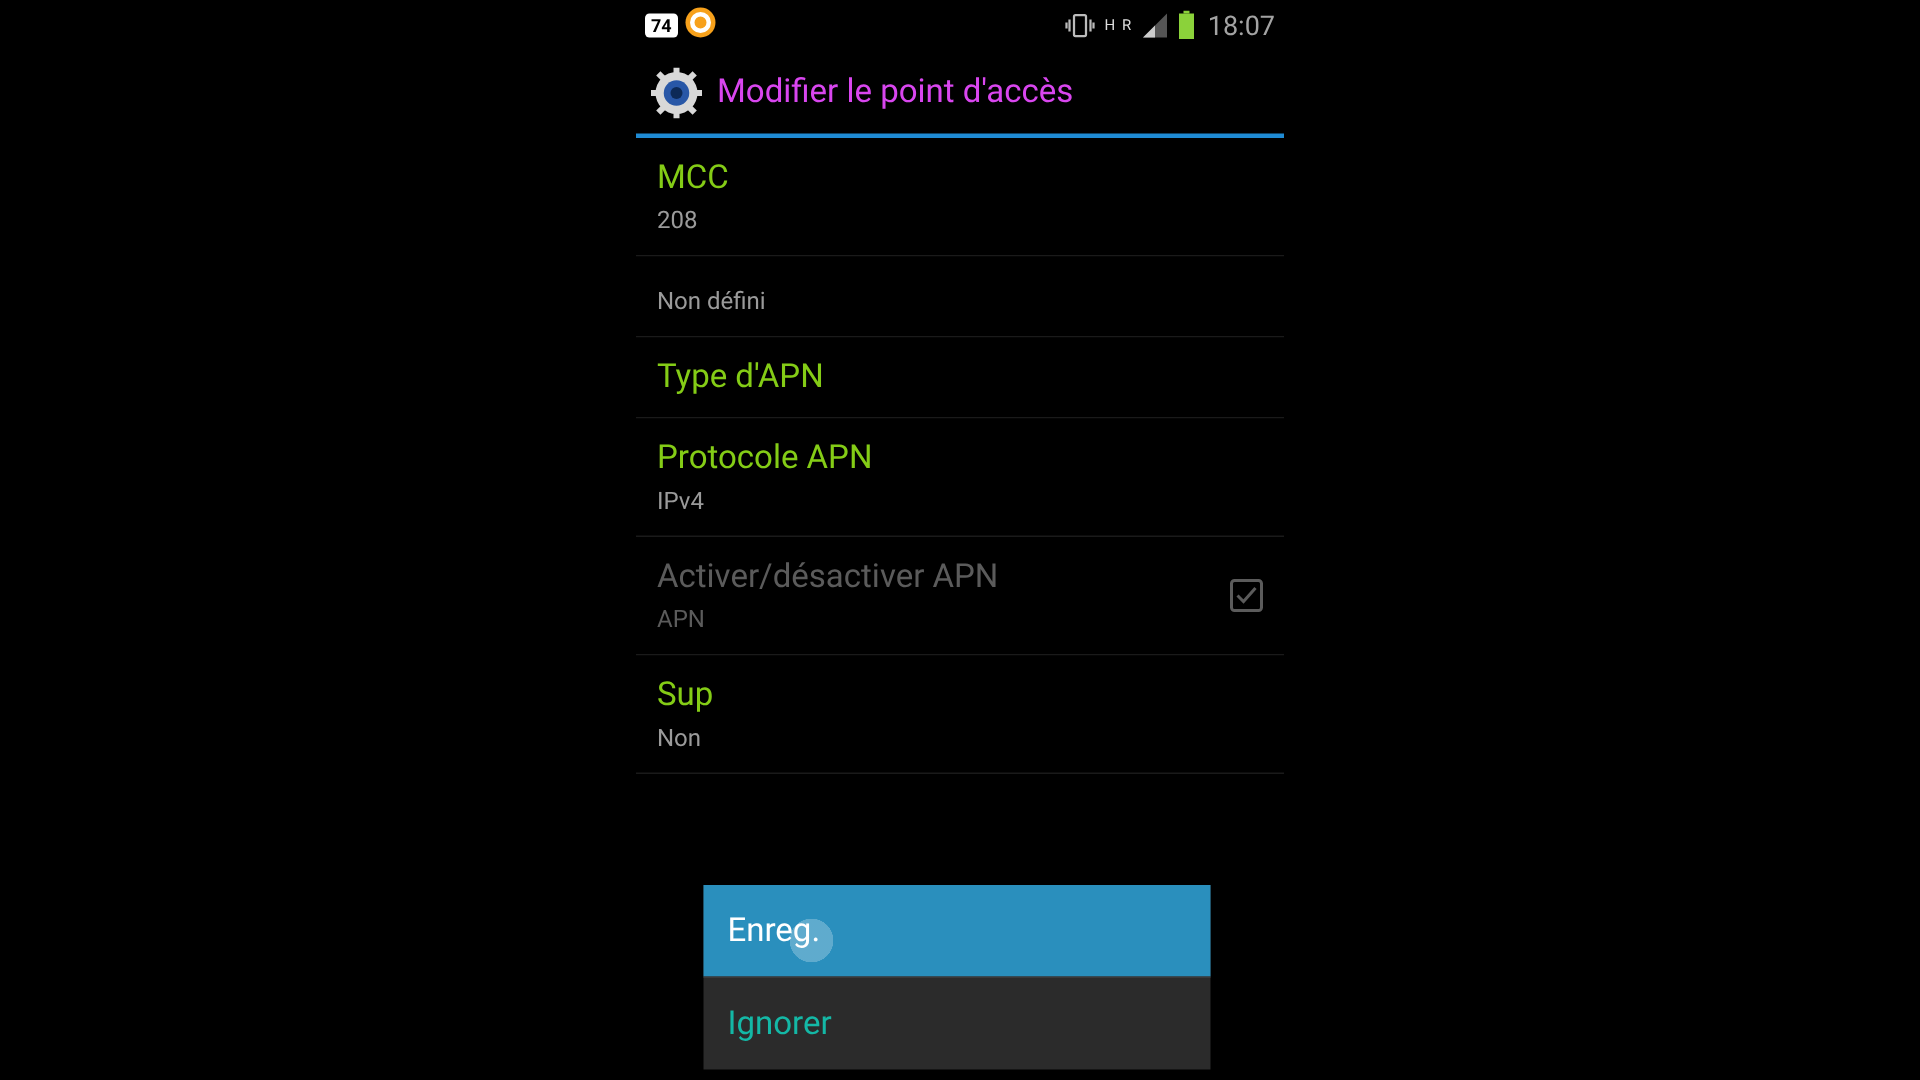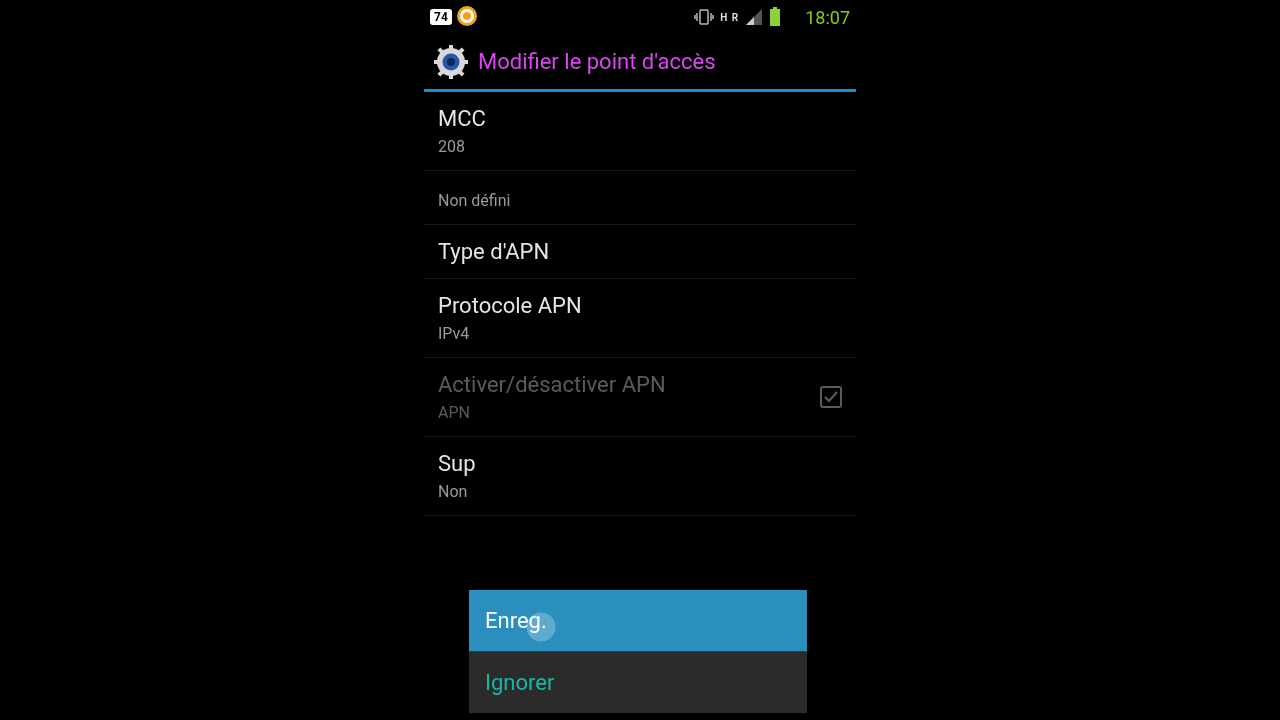--- a/index.html
+++ b/index.html
@@ -23,22 +23,22 @@
     color: #fff;
     font-size: 14px;
   }
   .sb-left { display: flex; align-items: center; gap: 4px; }
   .sb-right { margin-left: auto; display: flex; align-items: center; gap: 6px; }
   .batt-badge {
     background: #fff; color: #000; font-weight: 700; font-size: 12px;
     padding: 1px 4px; border-radius: 3px; display: flex; align-items: center;
   }
   .vibrate-icon svg, .signal-icon svg, .battv-icon svg { display:block; }
-  .netletters { font-size:10px; line-height:9px; color:#ddd; font-weight:700; letter-spacing:1px; }
-  .clock { font-size:18px; color:#84cc16; margin-left:18px; }
+  .netletters { font-size:10px; line-height:9px; color:#ddd; font-weight:400; letter-spacing:1px; }
+  .clock { font-size:18px; color:#a3a3a3; margin-left:2px; }
 
   
   .actionbar {
     height: 58px;
     display: flex; align-items: center;
     padding: 0 10px;
     gap: 10px;
     border-bottom: 3px solid #1f8bd4;
     background: #000;
   }
@@ -47,21 +47,21 @@
 
   
   .list { }
   .row {
     padding: 14px 14px 14px 14px;
     border-bottom: 1px solid #1a1a1a;
     background: #000;
     position: relative;
   }
   .row.dimmed .ttl, .row.dimmed .sub { color: #5b5b5b; }
-  .ttl { color: #e5e5e5; font-size: 22px; }
+  .ttl { color: #84cc16; font-size: 22px; }
   .sub { color: #9a9a9a; font-size: 16px; margin-top: 6px; }
   .chk {
     position:absolute; right:14px; top:50%; transform:translateY(-50%);
     width:22px; height:22px;
   }
 
   
   .menu {
     position: absolute;
     left: 469px;

